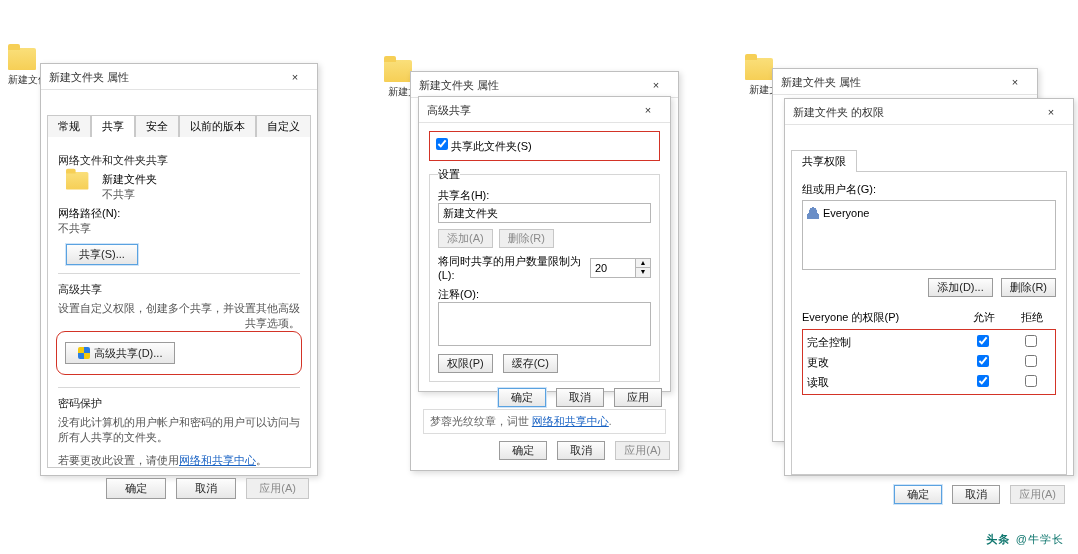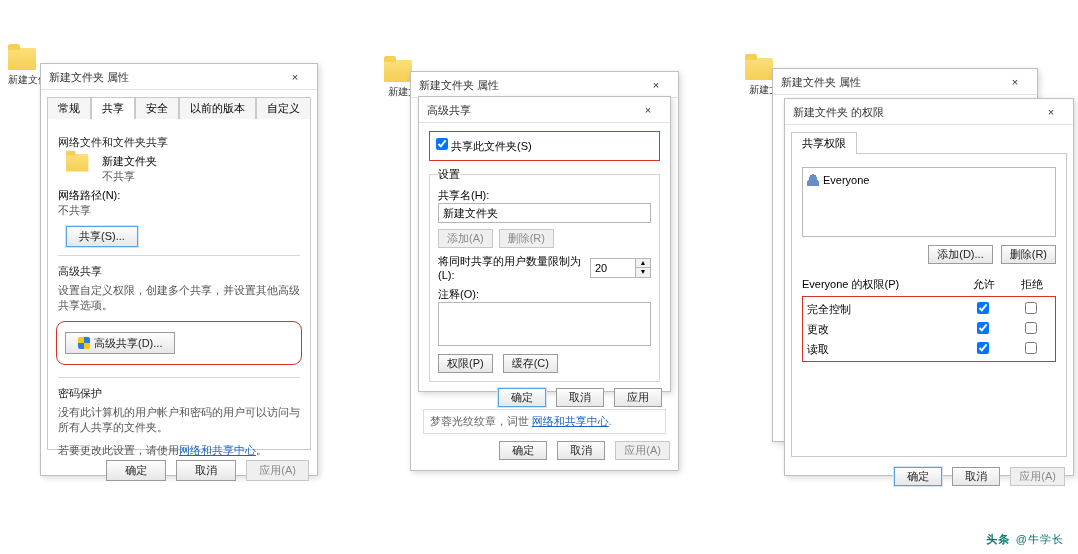--- a/index.html
+++ b/index.html
@@ -7,21 +7,21 @@
 .stage { position: relative; width: 1078px; height: 554px; }
 
 .folder-icon { width: 28px; height: 22px; background: linear-gradient(#fadf7a,#f6cf56); border-radius: 2px 2px 1px 1px; position: relative; }
 .folder-icon::before { content:""; position:absolute; top:-4px; left:0; width:12px; height:6px; background:#f6cf56; border-radius:2px 2px 0 0;}
 .desk-label { font-size: 10px; color:#333; text-align:center; margin-top:3px; white-space:nowrap;}
 
 .win { position:absolute; background:#fff; border:1px solid #bfbfbf; box-shadow: 2px 2px 6px rgba(0,0,0,.15); }
 .win-title { height:26px; line-height:26px; padding:0 8px; border-bottom:1px solid #e3e3e3; color:#333; display:flex; justify-content:space-between; align-items:center;}
 .win-title .close { width:28px; text-align:center; color:#333;}
 .win-body { padding: 6px 10px 0 10px; }
-.tabstrip { display:flex; gap:0px; margin:6px 0 0 6px; }
+.tabstrip { display:flex; gap:0px; margin:24px 0 0 6px; }
 .tab { border:1px solid #c9c9c9; border-bottom:none; padding:3px 10px; background:#f5f5f5; position:relative; top:1px;}
 .tab.active { background:#fff; z-index:2;}
 .tabpanel { border:1px solid #c9c9c9; padding:10px; }
 
 .group-hdr { color:#222; margin:6px 0 4px 0;}
 .subtle { color:#555;}
 .btn { display:inline-block; border:1px solid #9b9b9b; background:linear-gradient(#fdfdfd,#e7e7e7); padding:2px 12px; min-width:60px; text-align:center; color:#222; }
 .btn.blue { border:1px solid #5aa2e0; outline:1px solid #cfe4f8; }
 .btn.disabled { color:#8a8a8a; background:#efefef; border-color:#c7c7c7;}
 .btn.small { padding:1px 8px; min-width:48px;}
@@ -80,21 +80,21 @@
           <div class="subtle">不共享</div>
         </div>
       </div>
       <div style="margin-top:4px;">网络路径(N):</div>
       <div class="subtle">不共享</div>
       <div style="margin:8px 0 0 8px;">
         <span class="btn blue">共享(S)...</span>
       </div>
       <div class="hr"></div>
       <div class="group-hdr">高级共享</div>
-      <div class="subtle" style="margin-bottom:8px;">设置自定义权限，创建多个共享，并设置其他高级共享选项。</div>
+      <div class="subtle" style="text-align:right;">设置自定义权限，创建多个共享，并设置其他高级共享选项。</div>
       <div class="redbox" style="padding:10px 8px; margin:0 -2px;border-radius:9px;">
         <span class="btn"><span class="shield"></span><span>高级共享(D)...</span></span>
       </div>
       <div class="hr" style="margin-top:12px;"></div>
       <div class="group-hdr">密码保护</div>
       <div class="subtle">没有此计算机的用户帐户和密码的用户可以访问与所有人共享的文件夹。</div>
       <div class="subtle" style="margin-top:8px;">
         <span>若要更改此设置，请使用</span><a class="link">网络和共享中心</a><span>。</span>
       </div>
     </div>
@@ -181,20 +181,21 @@
 
   <div class="win" style="left:784px; top:98px; width:290px; height:378px;">
     <div class="win-title">
       <span>新建文件夹 的权限</span>
       <span class="close">×</span>
     </div>
     <div class="tabstrip" style="margin-left:6px;">
         <div class="tab active">共享权限</div>
       </div>
     <div class="tabpanel" style="margin:0 6px; height:304px;">
+      <div>组或用户名(G):</div>
       <div class="listbox" style="height:70px; margin-top:3px;">
         <div><span class="user-ico"></span><span>Everyone</span></div>
       </div>
       <div style="display:flex; gap:8px; justify-content:flex-end; margin:8px 0 10px 0;">
         <span class="btn small">添加(D)...</span>
         <span class="btn small">删除(R)</span>
       </div>
       <div class="perm-row" style="font-size:11px;">
         <span class="lbl">Everyone 的权限(P)</span>
         <span class="cbcell">允许</span>

